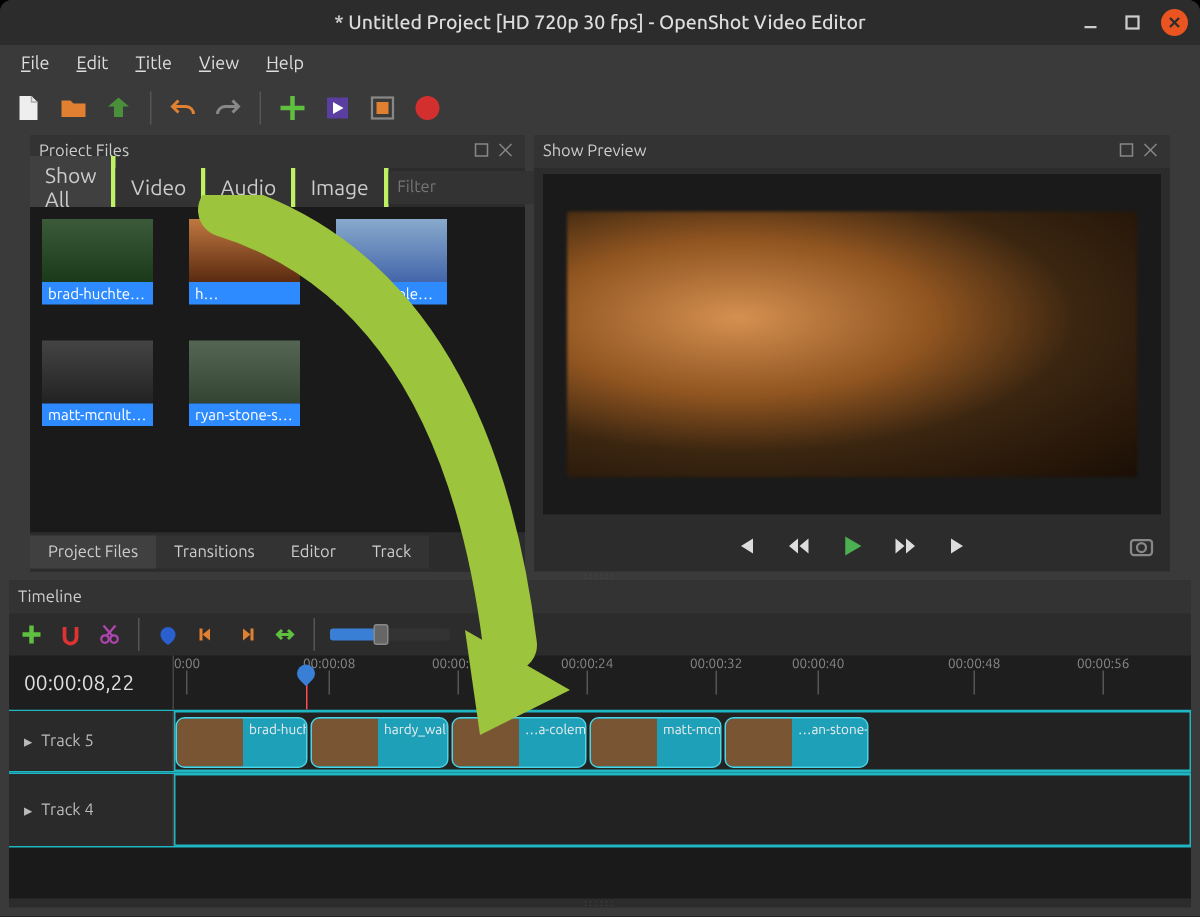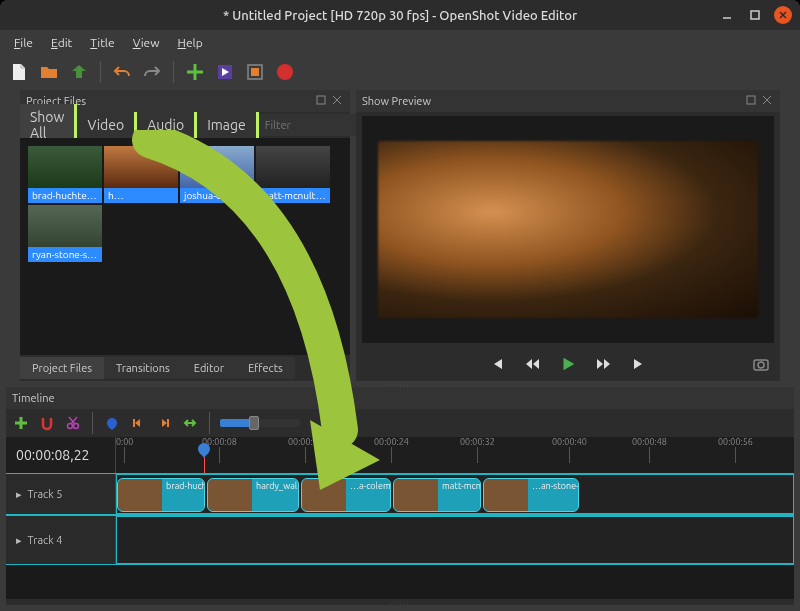--- a/index.html
+++ b/index.html
@@ -25,21 +25,21 @@
 .left-pane { width: 330px; display: flex; flex-direction: column; background: #2c2c2c; }
 .panel-header { height: 22px; background: #333; display: flex; align-items: center; justify-content: space-between; padding: 0 6px; color: #ccc; font-size: 11px; }
 .panel-header-icons { display: flex; gap: 4px; }
 .phi { width: 12px; height: 12px; color: #888; }
 
 .filter-row { height: 26px; display: flex; align-items: center; background: #2c2c2c; }
 .filter-tab { color: #ccc; font-size: 14px; padding: 5px 10px; cursor: pointer; background: #333; border-right: 3px solid #bef264; }
 .filter-tab.active { background: #404040; }
 .filter-input { flex: 1; background: #333; border: none; color: #aaa; font-size: 11px; padding: 4px 6px; height: 22px; }
 
-.thumbs { flex: 1; background: #1a1a1a; padding: 8px; display: flex; flex-wrap: wrap; gap: 2px; align-content: flex-start; overflow: hidden; }
+.thumbs { flex: 1; background: #1a1a1a; padding: 8px; display: flex; flex-wrap: wrap; gap: 24px; align-content: flex-start; overflow: hidden; }
 .thumb { width: 74px; }
 .thumb-img { width: 74px; height: 42px; background: #555; border-radius: 0; }
 .thumb-label { background: #2e8bff; color: #fff; font-size: 10px; padding: 2px 4px; white-space: nowrap; overflow: hidden; text-overflow: ellipsis; }
 
 .panel-tabs { height: 26px; display: flex; align-items: center; background: #2c2c2c; }
 .ptab { color: #ccc; font-size: 11px; padding: 5px 12px; cursor: pointer; background: #333; }
 .ptab.active { background: #404040; }
 
 .right-pane { flex: 1; display: flex; flex-direction: column; background: #2c2c2c; }
 .preview { flex: 1; background: #1a1a1a; margin: 4px 6px; display: flex; flex-direction: column; align-items: center; justify-content: center; position: relative; }
@@ -211,21 +211,21 @@
         </div>
         <div class="thumb">
           <div class="thumb-img" style="background:linear-gradient(#556655,#334433)"></div>
           <div class="thumb-label">ryan-stone-s…</div>
         </div>
       </div>
       <div class="panel-tabs">
         <div class="ptab active">Project Files</div>
         <div class="ptab">Transitions</div>
         <div class="ptab">Editor</div>
-        <div class="ptab">Effects</div>
+        <div class="ptab">Track</div>
       </div>
     </div>
 
     <div class="right-pane">
       <div class="panel-header">
         <span>Show Preview</span>
         <div class="panel-header-icons">
           <div class="phi">
               <svg width="10" height="10" viewBox="0 0 10 10">
                 <rect x="1" y="1" width="8" height="8" fill="none" stroke="#888"></rect>
@@ -343,21 +343,21 @@
           </div>
           <div class="ruler-tick" style="left: 172px;">
             <span>00:00:16</span>
           </div>
           <div class="ruler-tick" style="left: 258px;">
             <span>00:00:24</span>
           </div>
           <div class="ruler-tick" style="left: 344px;">
             <span>00:00:32</span>
           </div>
-          <div class="ruler-tick" style="left: 436px; text-align: center;">
+          <div class="ruler-tick" style="left: 412px; text-align: center;">
             <span>00:00:40</span>
           </div>
           <div class="ruler-tick" style="left: 516px;">
             <span>00:00:48</span>
           </div>
           <div class="ruler-tick" style="left: 602px;">
             <span>00:00:56</span>
           </div>
         </div>
     </div>

